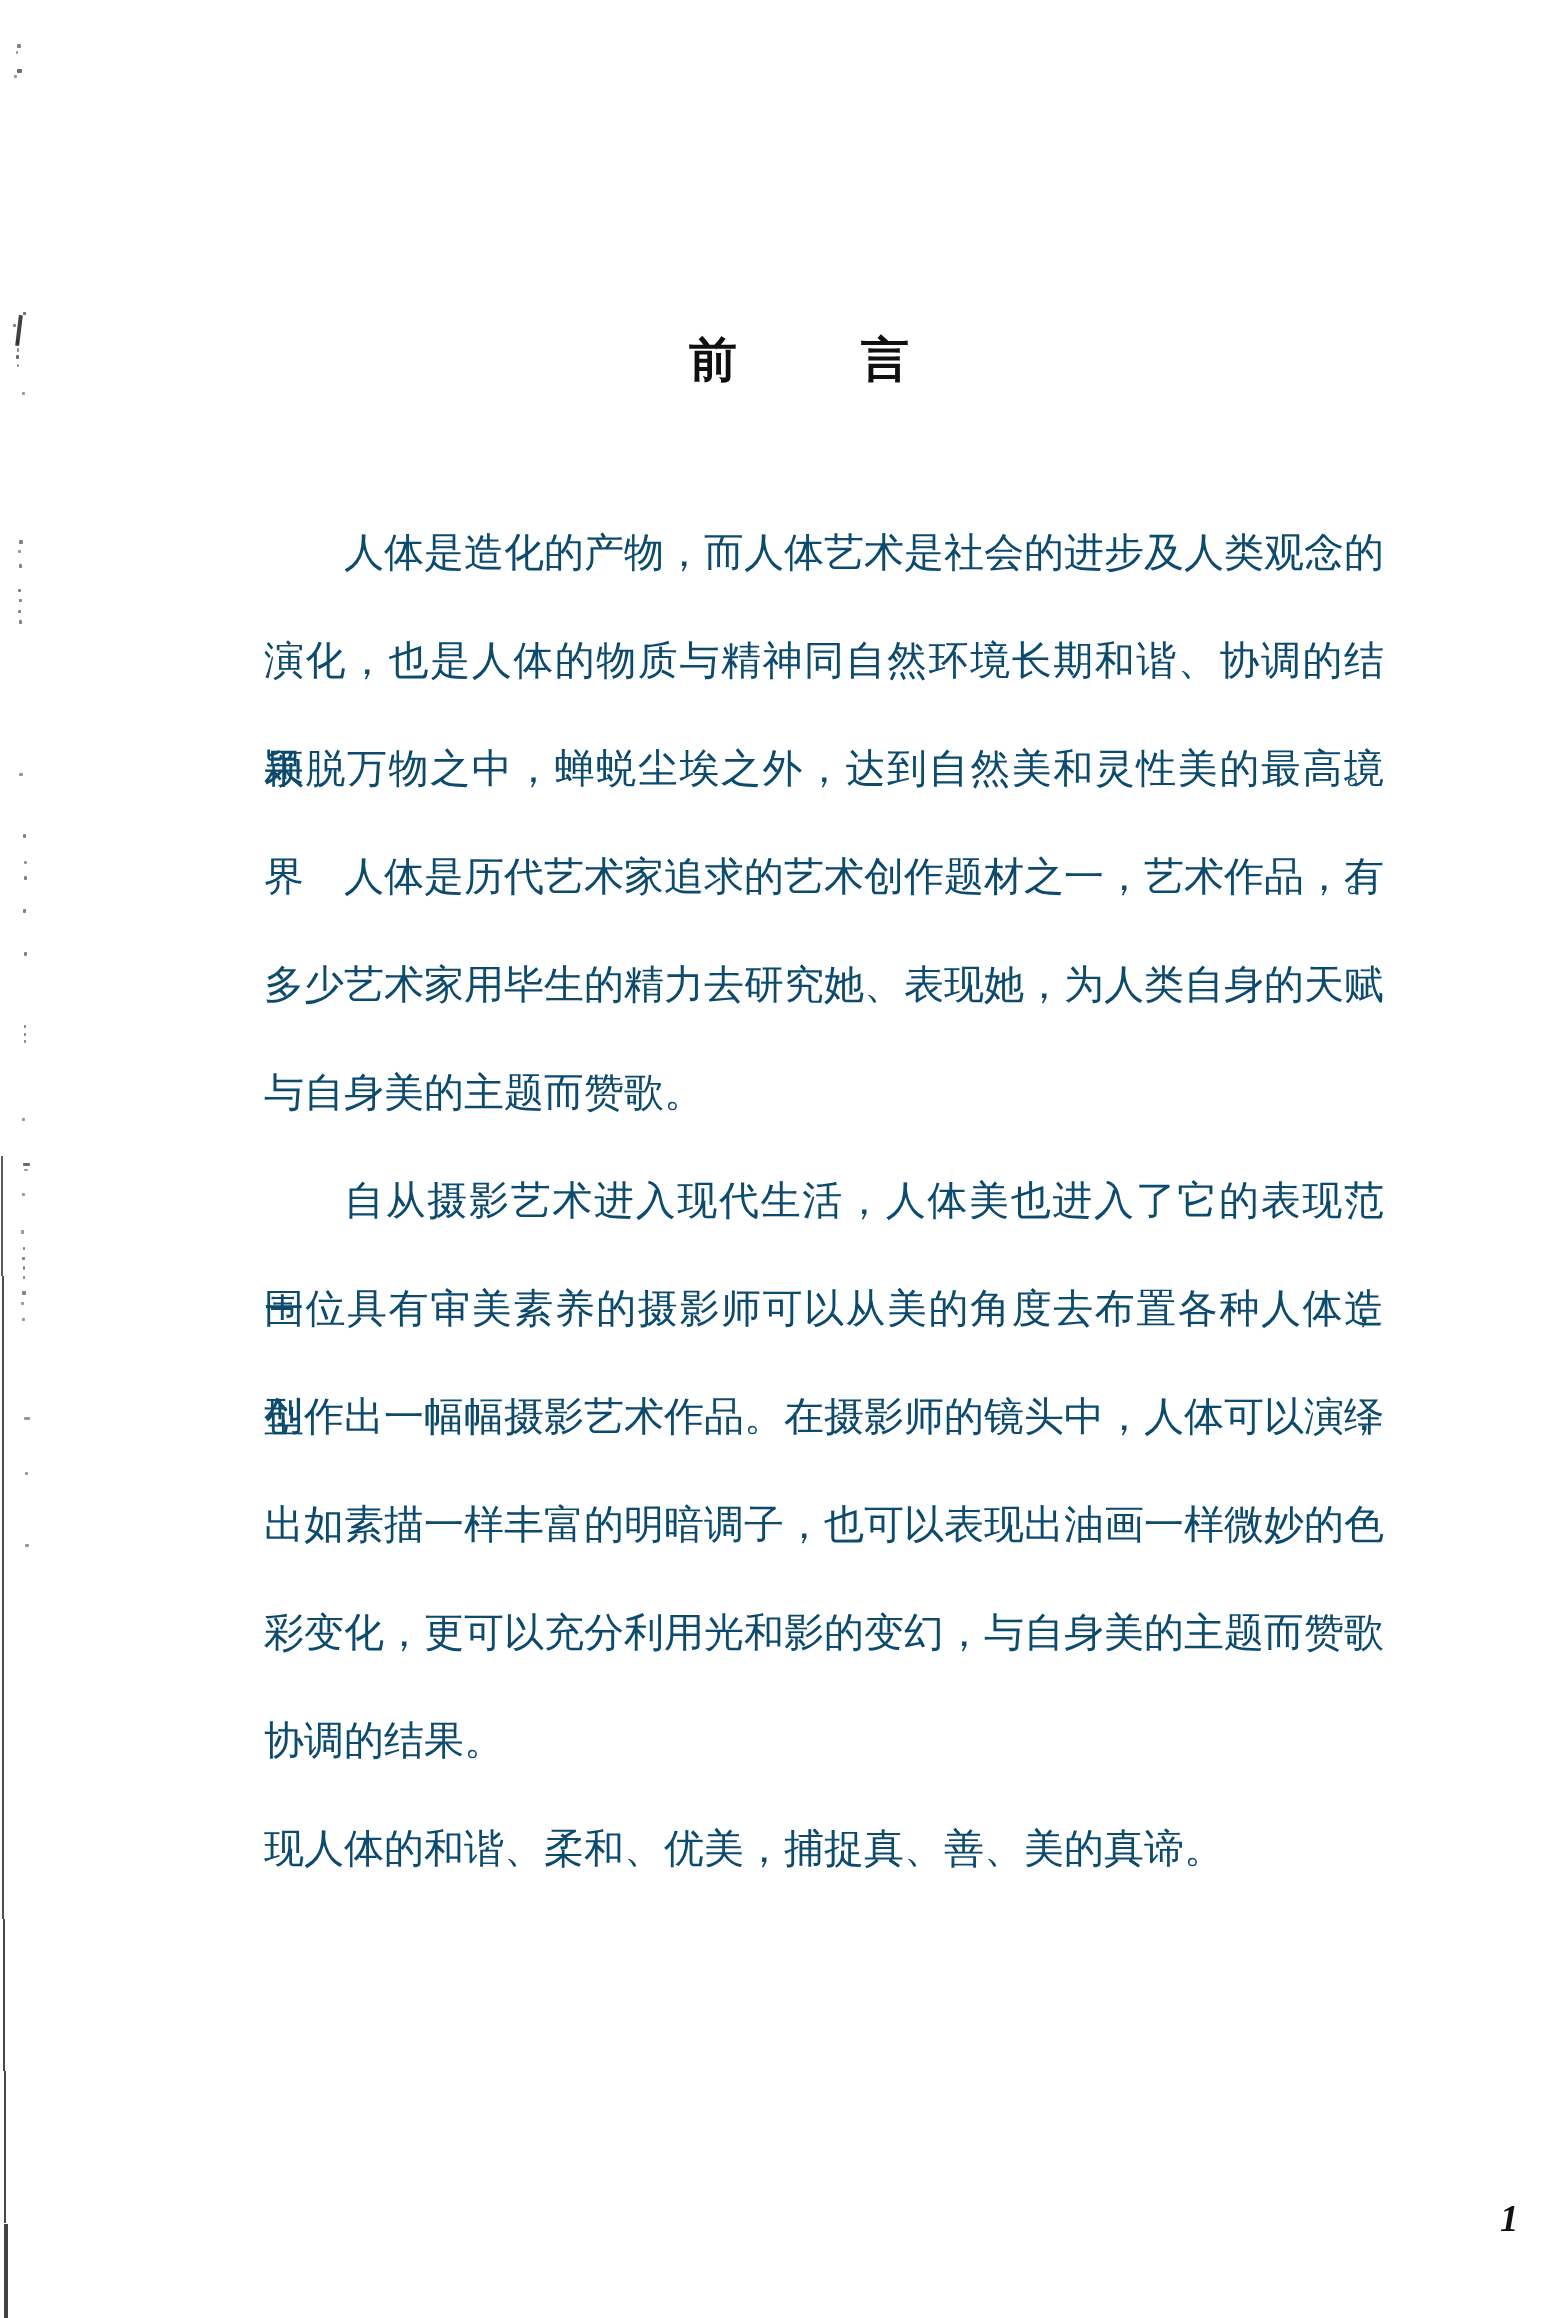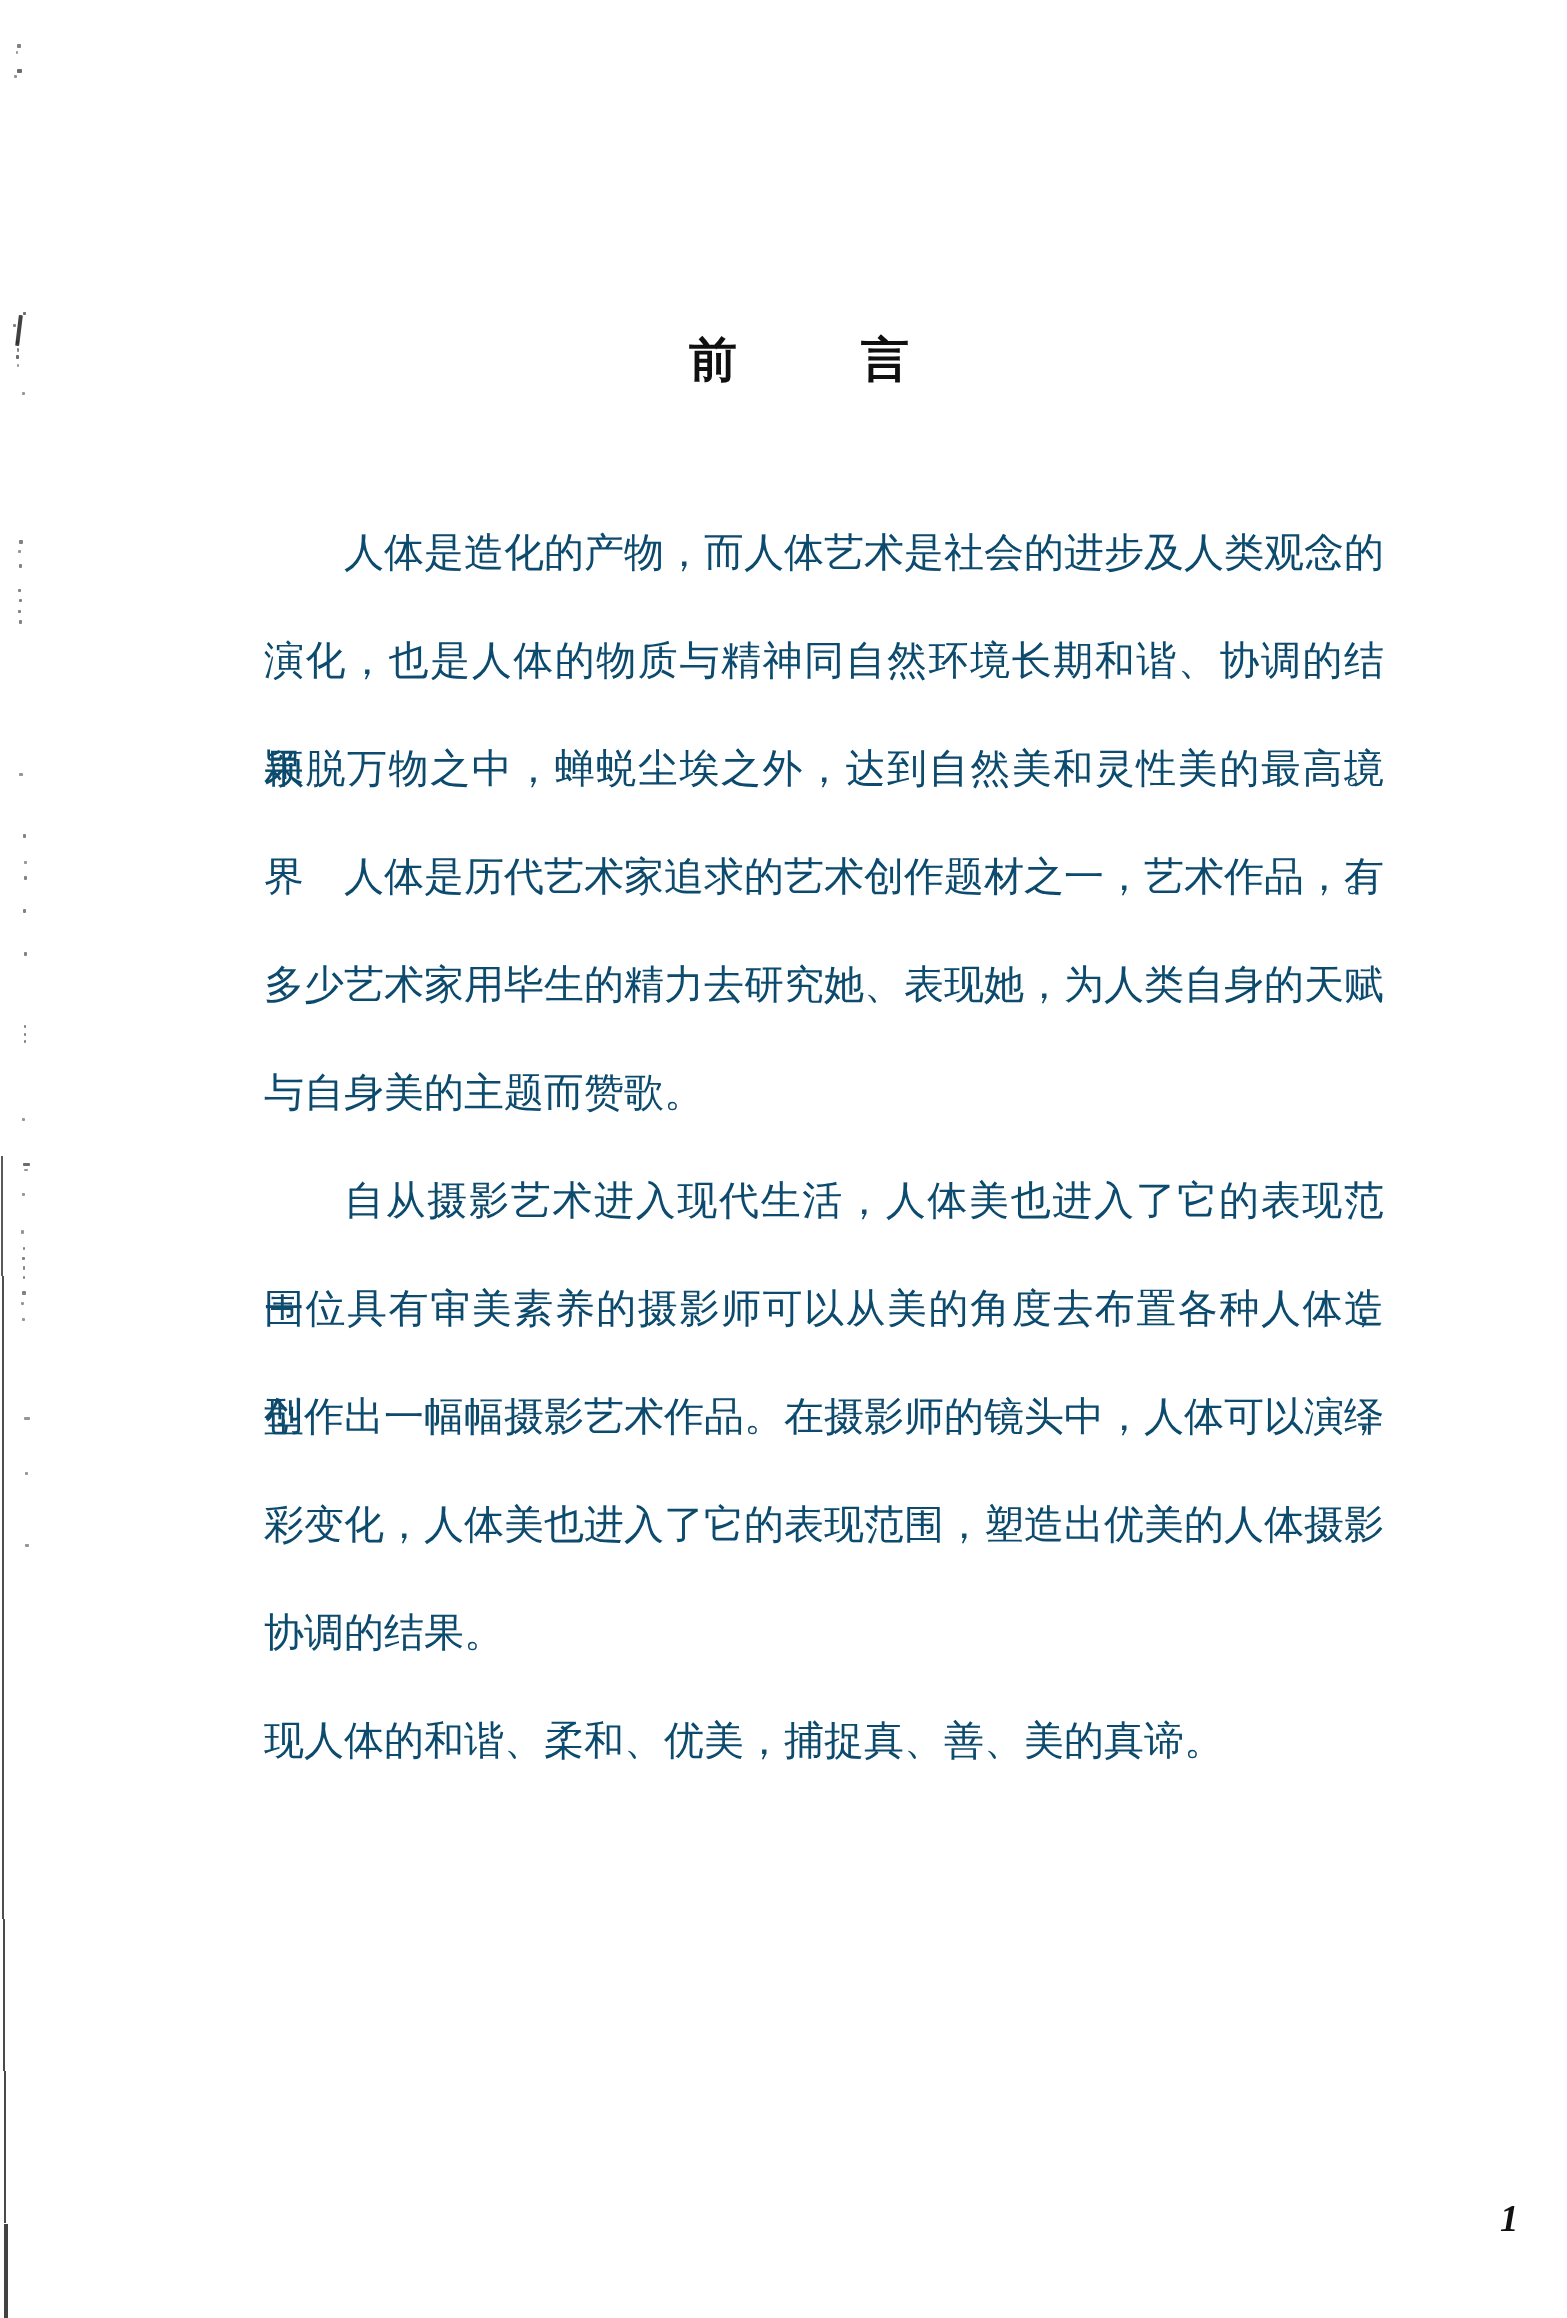--- a/index.html
+++ b/index.html
@@ -80,21 +80,22 @@
   <div class="body-text">
     <div class="line indent">人体是造化的产物，而人体艺术是社会的进步及人类观念的</div>
     <div class="line">演化，也是人体的物质与精神同自然环境长期和谐、协调的结果。</div>
     <div class="line">颖脱万物之中，蝉蜕尘埃之外，达到自然美和灵性美的最高境界。</div>
     <div class="line indent">人体是历代艺术家追求的艺术创作题材之一，艺术作品，有</div>
     <div class="line">多少艺术家用毕生的精力去研究她、表现她，为人类自身的天赋</div>
     <div class="line short">与自身美的主题而赞歌。</div>
     <div class="line indent">自从摄影艺术进入现代生活，人体美也进入了它的表现范围，</div>
     <div class="line">一位具有审美素养的摄影师可以从美的角度去布置各种人体造型，</div>
     <div class="line">创作出一幅幅摄影艺术作品。在摄影师的镜头中，人体可以演绎</div>
-    <div class="line">彩变化，人体美也进入了它的表现范围，塑造出优美的人体摄影</div>
+    <div class="line">出如素描一样丰富的明暗调子，也可以表现出油画一样微妙的色</div>
+    <div class="line">彩变化，更可以充分利用光和影的变幻，与自身美的主题而赞歌</div>
     <div class="line short">协调的结果。</div>
     <div class="line short">现人体的和谐、柔和、优美，捕捉真、善、美的真谛。</div>
   </div>
 
   <div class="page-number">1</div>
 
   <div class="edge-seg" style="left:0.9px; top:1156px; width:1.7px; height:120px; background:#5a5a5a;"></div>
   <div class="edge-seg" style="left:1.7px; top:1276px; width:2.6px; height:643px; background:#4f4f4f;"></div>
   <div class="edge-seg" style="left:2.6px; top:1919px; width:2.6px; height:152px;"></div>
   <div class="edge-seg" style="left:3.5px; top:2071px; width:2.6px; height:152px;"></div>

